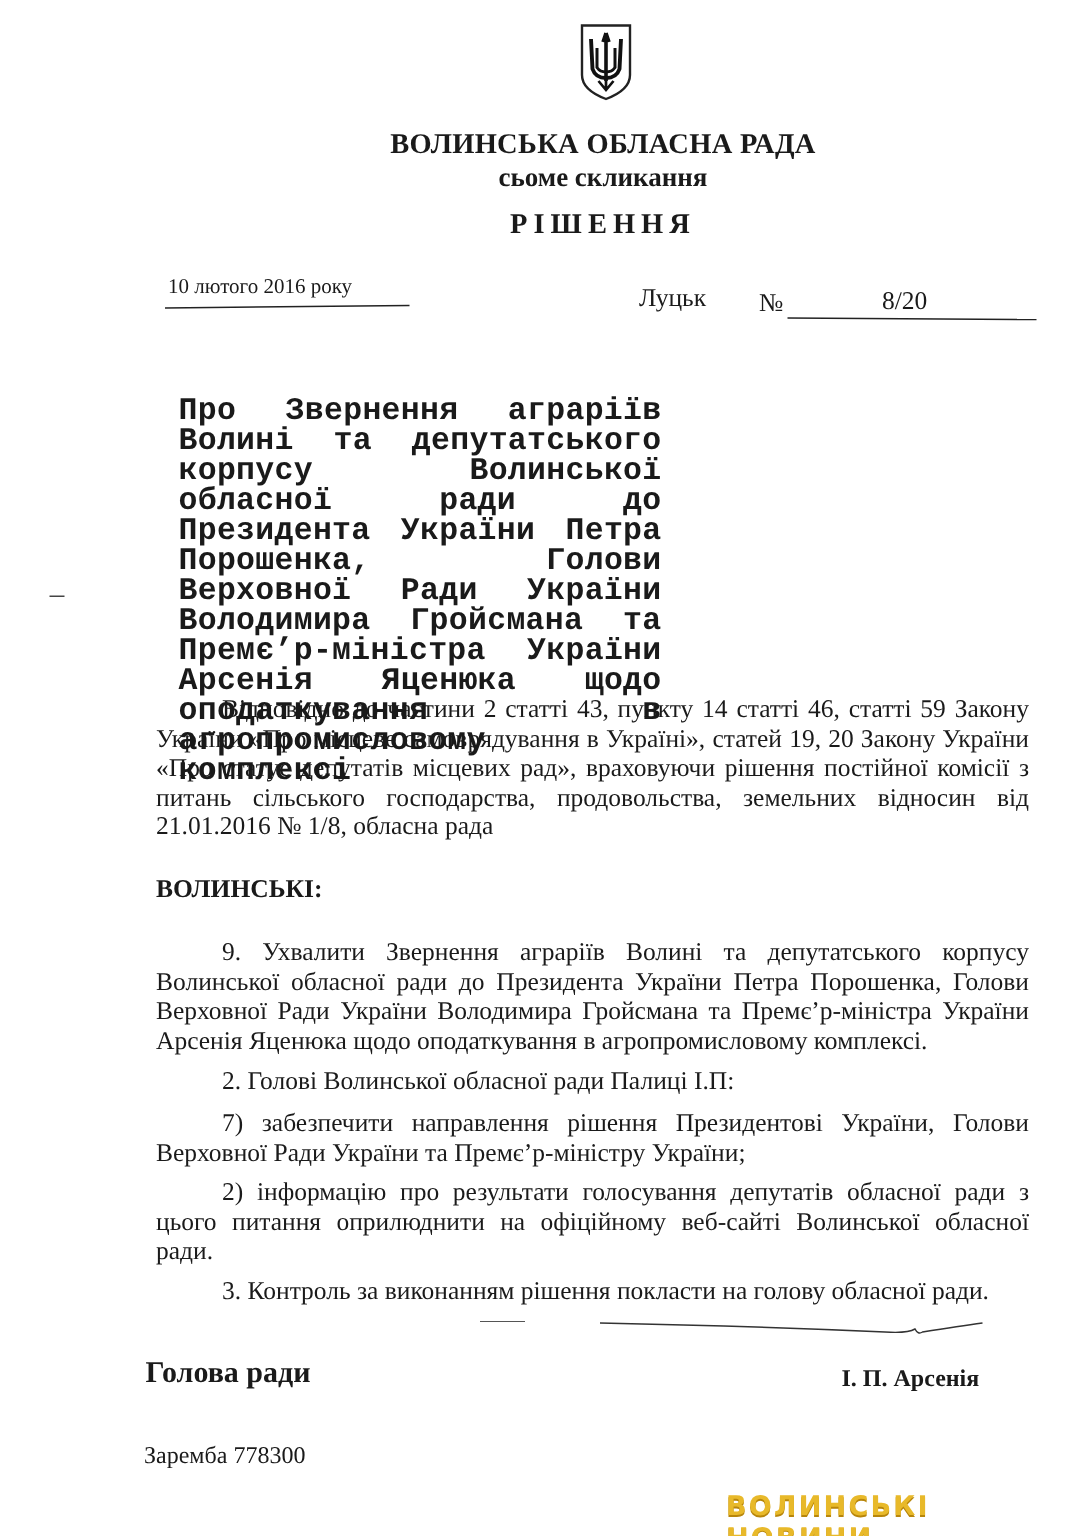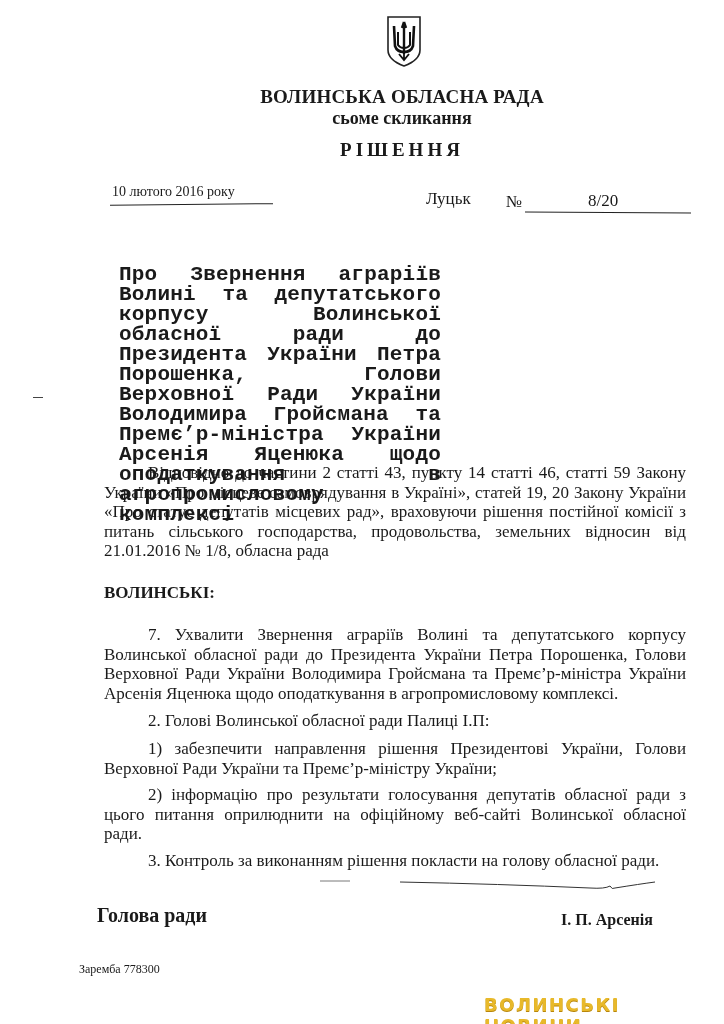--- a/index.html
+++ b/index.html
@@ -34,21 +34,21 @@
   .resolved { left: 104px; top: 583px; font-size: 17px; font-weight: bold; }
   .p1 { top: 625px; }
   .p2 { top: 711px; }
   .p2a { top: 739px; }
   .p2b { top: 785px; }
   .p3 { top: 851px; }
 
   .sig-line { left: 320px; top: 876px; width: 340px; height: 20px; }
   .chair-label { left: 97px; top: 904px; font-size: 20px; font-weight: bold; }
   .chair-name { left: 561px; top: 911px; font-size: 16px; font-weight: bold; }
-  .executor { left: 79px; top: 962px; font-size: 12px; font-family: Liberation Serif, serif; }
+  .executor { left: 96px; top: 962px; font-size: 16px; font-family: Liberation Serif, serif; }
   .watermark {
     left: 484px; top: 994px; font-size: 18px; font-weight: bold; letter-spacing: 1.5px;
     font-family: "DejaVu Sans", sans-serif; color: #e8b92a;
     text-shadow: 0 1px 0 #b8860b;
   }
   .mark { background: #444; height: 1px; }
 </style>
 </head>
 <body>
 
@@ -72,23 +72,23 @@
 <div class="abs numlbl">№</div>
 <div class="abs numval">8/20</div>
 <div class="abs num-line"></div>
 
 <div class="abs subject">Про Звернення аграріїв Волині та депутатського корпусу Волинської обласної ради до Президента України Петра Порошенка, Голови Верховної Ради України Володимира Гройсмана та Премє’р-міністра України Арсенія Яценюка щодо оподаткування в агропромисловому комплексі</div>
 
 <div class="abs para p-basis"><span class="ind"></span><span>Відповідно до частини 2 статті 43, пункту 14 статті 46, статті 59 Закону України «Про місцеве самоврядування в Україні», статей 19, 20 Закону України «Про статус депутатів місцевих рад», враховуючи рішення постійної комісії з питань сільського господарства, продовольства, земельних відносин від 21.01.2016 № 1/8, обласна рада</span></div>
 
 <div class="abs resolved">ВОЛИНСЬКІ:</div>
 
-<div class="abs para p1"><span class="ind"></span><span>7. Ухвалити Звернення аграріїв Волині та депутатського корпусу Волинської обласної ради до Президента України Петра Порошенка, Голови Верховної Ради України Володимира Гройсмана та Премє’р-міністра України Арсенія Яценюка щодо оподаткування в агропромисловому комплексі.</span></div>
+<div class="abs para p1"><span class="ind"></span><span>9. Ухвалити Звернення аграріїв Волині та депутатського корпусу Волинської обласної ради до Президента України Петра Порошенка, Голови Верховної Ради України Володимира Гройсмана та Премє’р-міністра України Арсенія Яценюка щодо оподаткування в агропромисловому комплексі.</span></div>
 <div class="abs para p2"><span class="ind"></span><span>2. Голові Волинської обласної ради Палиці І.П:</span></div>
-<div class="abs para p2a"><span class="ind"></span><span>1) забезпечити направлення рішення Президентові України, Голови Верховної Ради України та Премє’р-міністру України;</span></div>
+<div class="abs para p2a"><span class="ind"></span><span>7) забезпечити направлення рішення Президентові України, Голови Верховної Ради України та Премє’р-міністру України;</span></div>
 <div class="abs para p2b"><span class="ind"></span><span>2) інформацію про результати голосування депутатів обласної ради з цього питання оприлюднити на офіційному веб-сайті Волинської обласної ради.</span></div>
 <div class="abs para p3"><span class="ind"></span><span>3. Контроль за виконанням рішення покласти на голову обласної ради.</span></div>
 
 <div class="abs sig-line">
   <svg width="340" height="20" viewBox="0 0 340 20">
     <path d="M0 5 L30 5" stroke="#555" stroke-width="0.8" fill="none"></path>
     <path d="M80 6 Q180 8 270 12 Q285 13 290 10 Q292 14 295 12 Q320 8 335 6" stroke="#333" stroke-width="1" fill="none"></path>
   </svg>
 </div>
 

